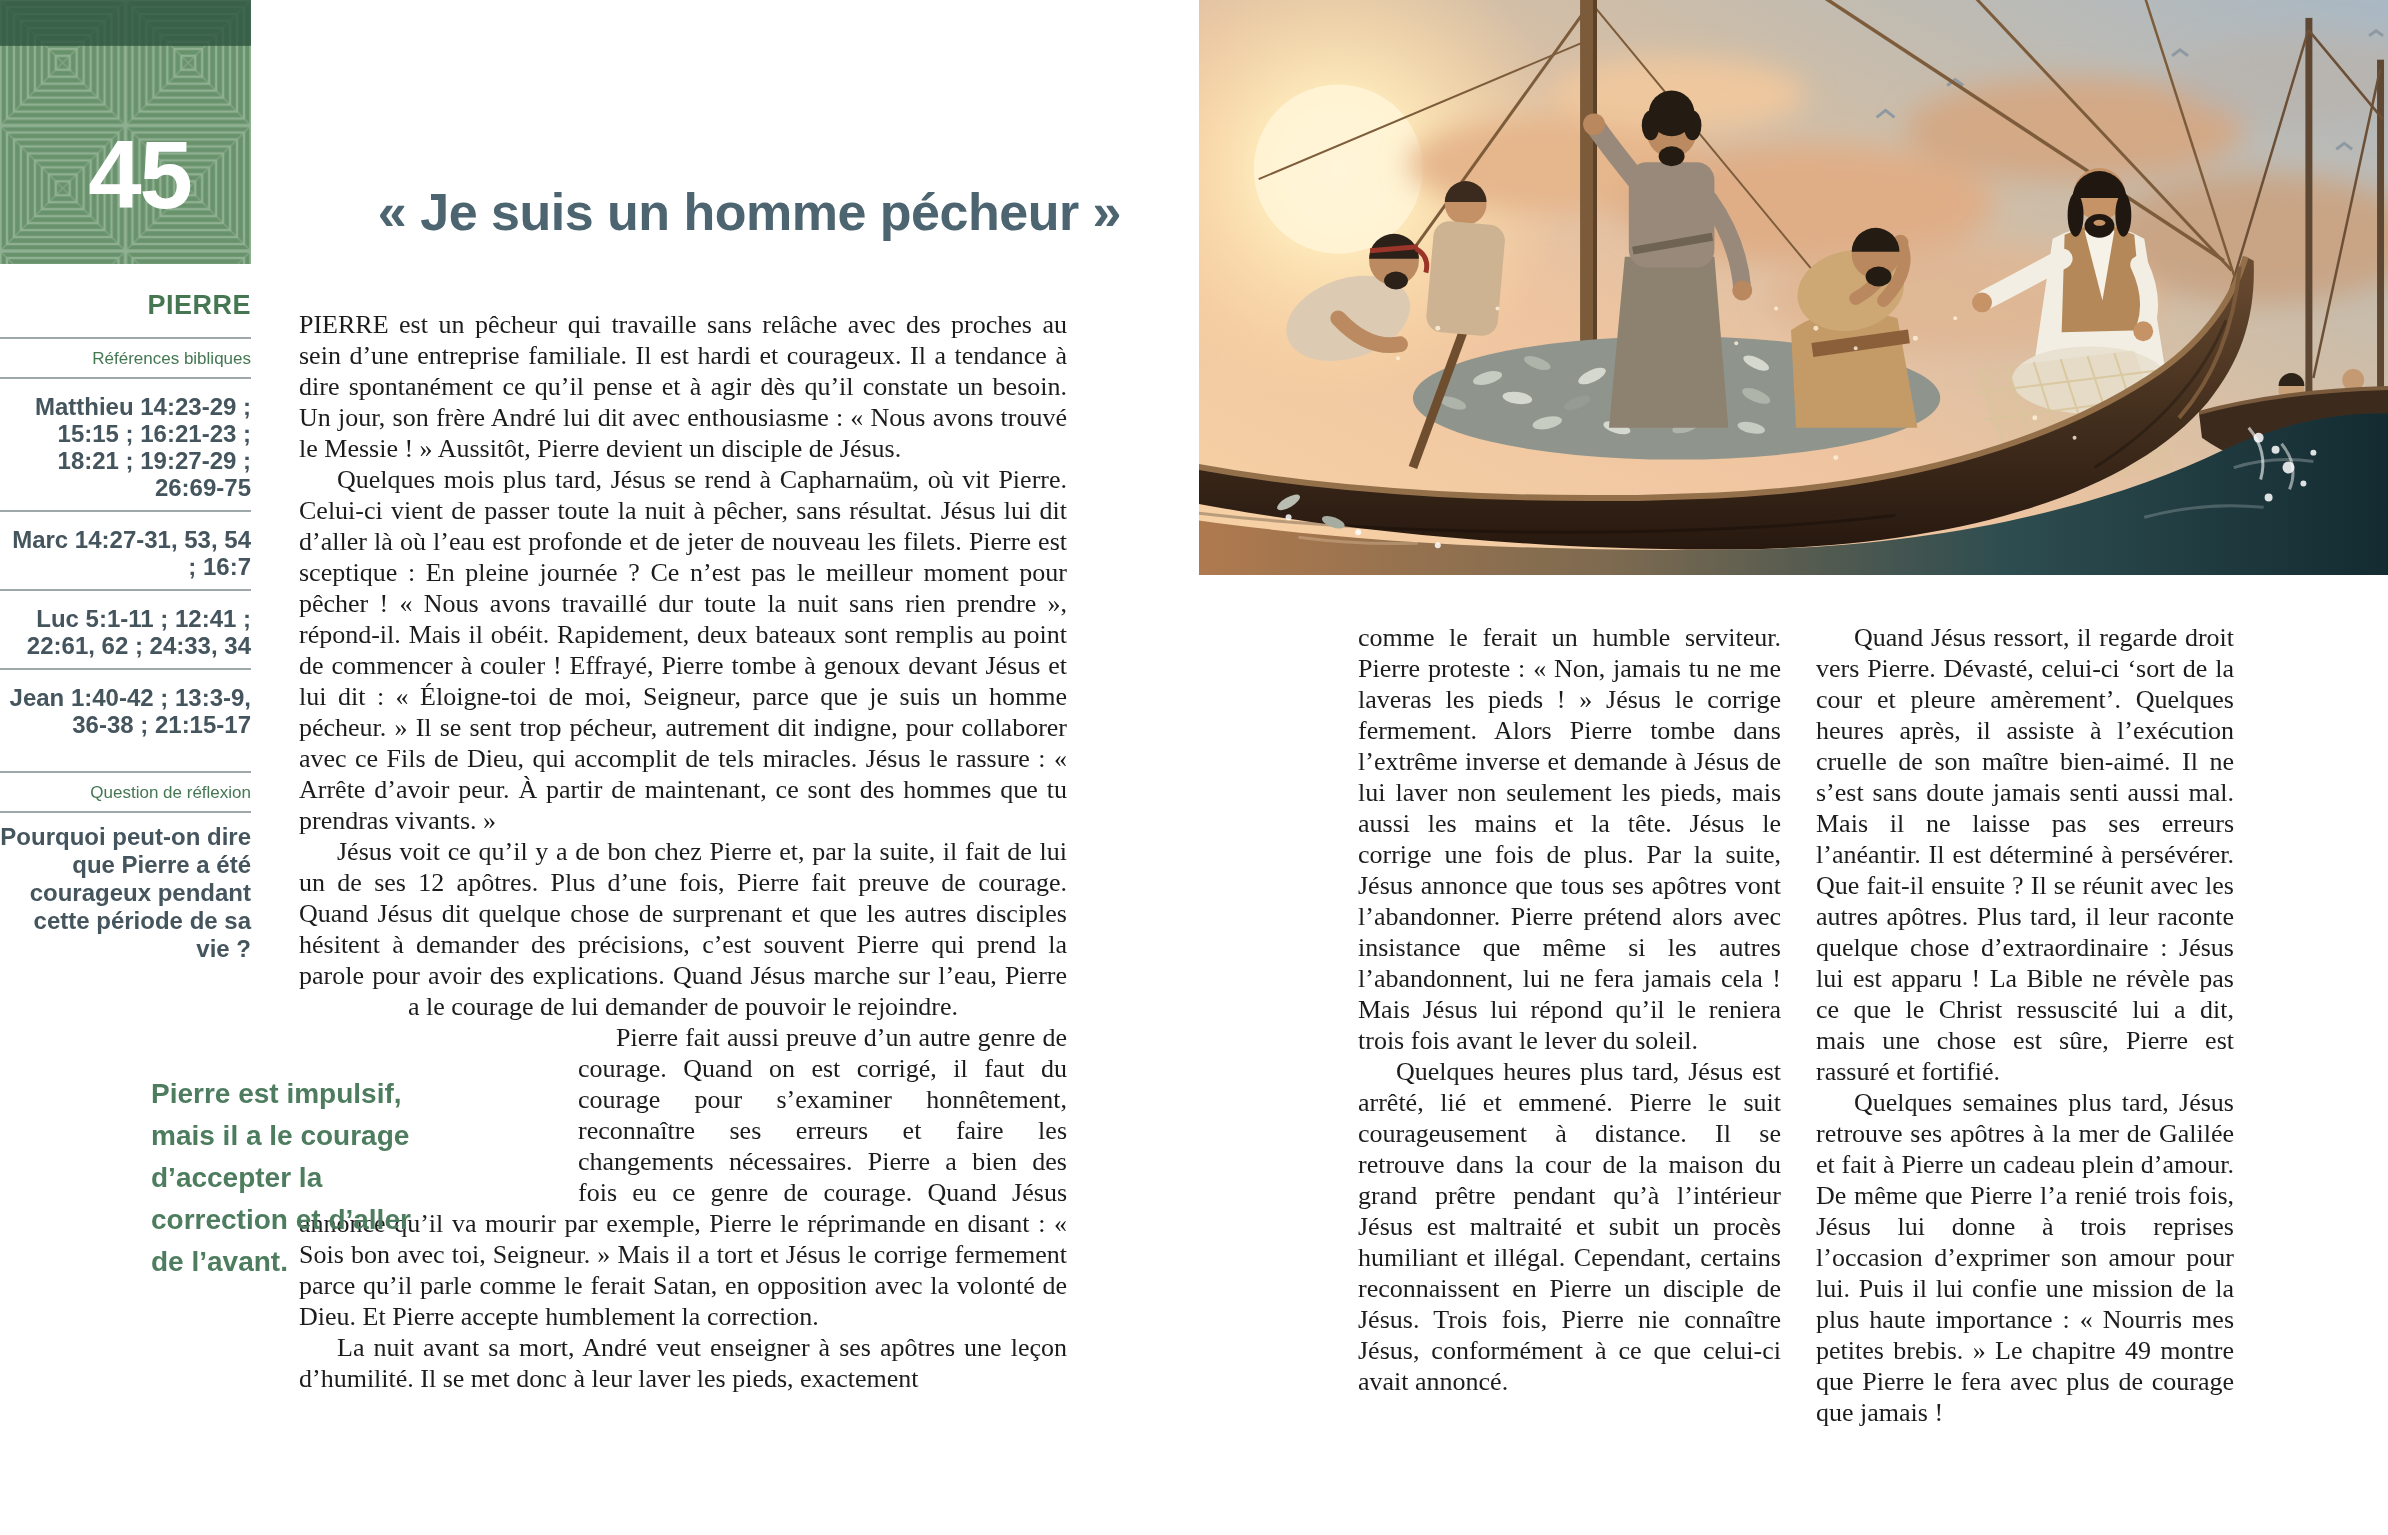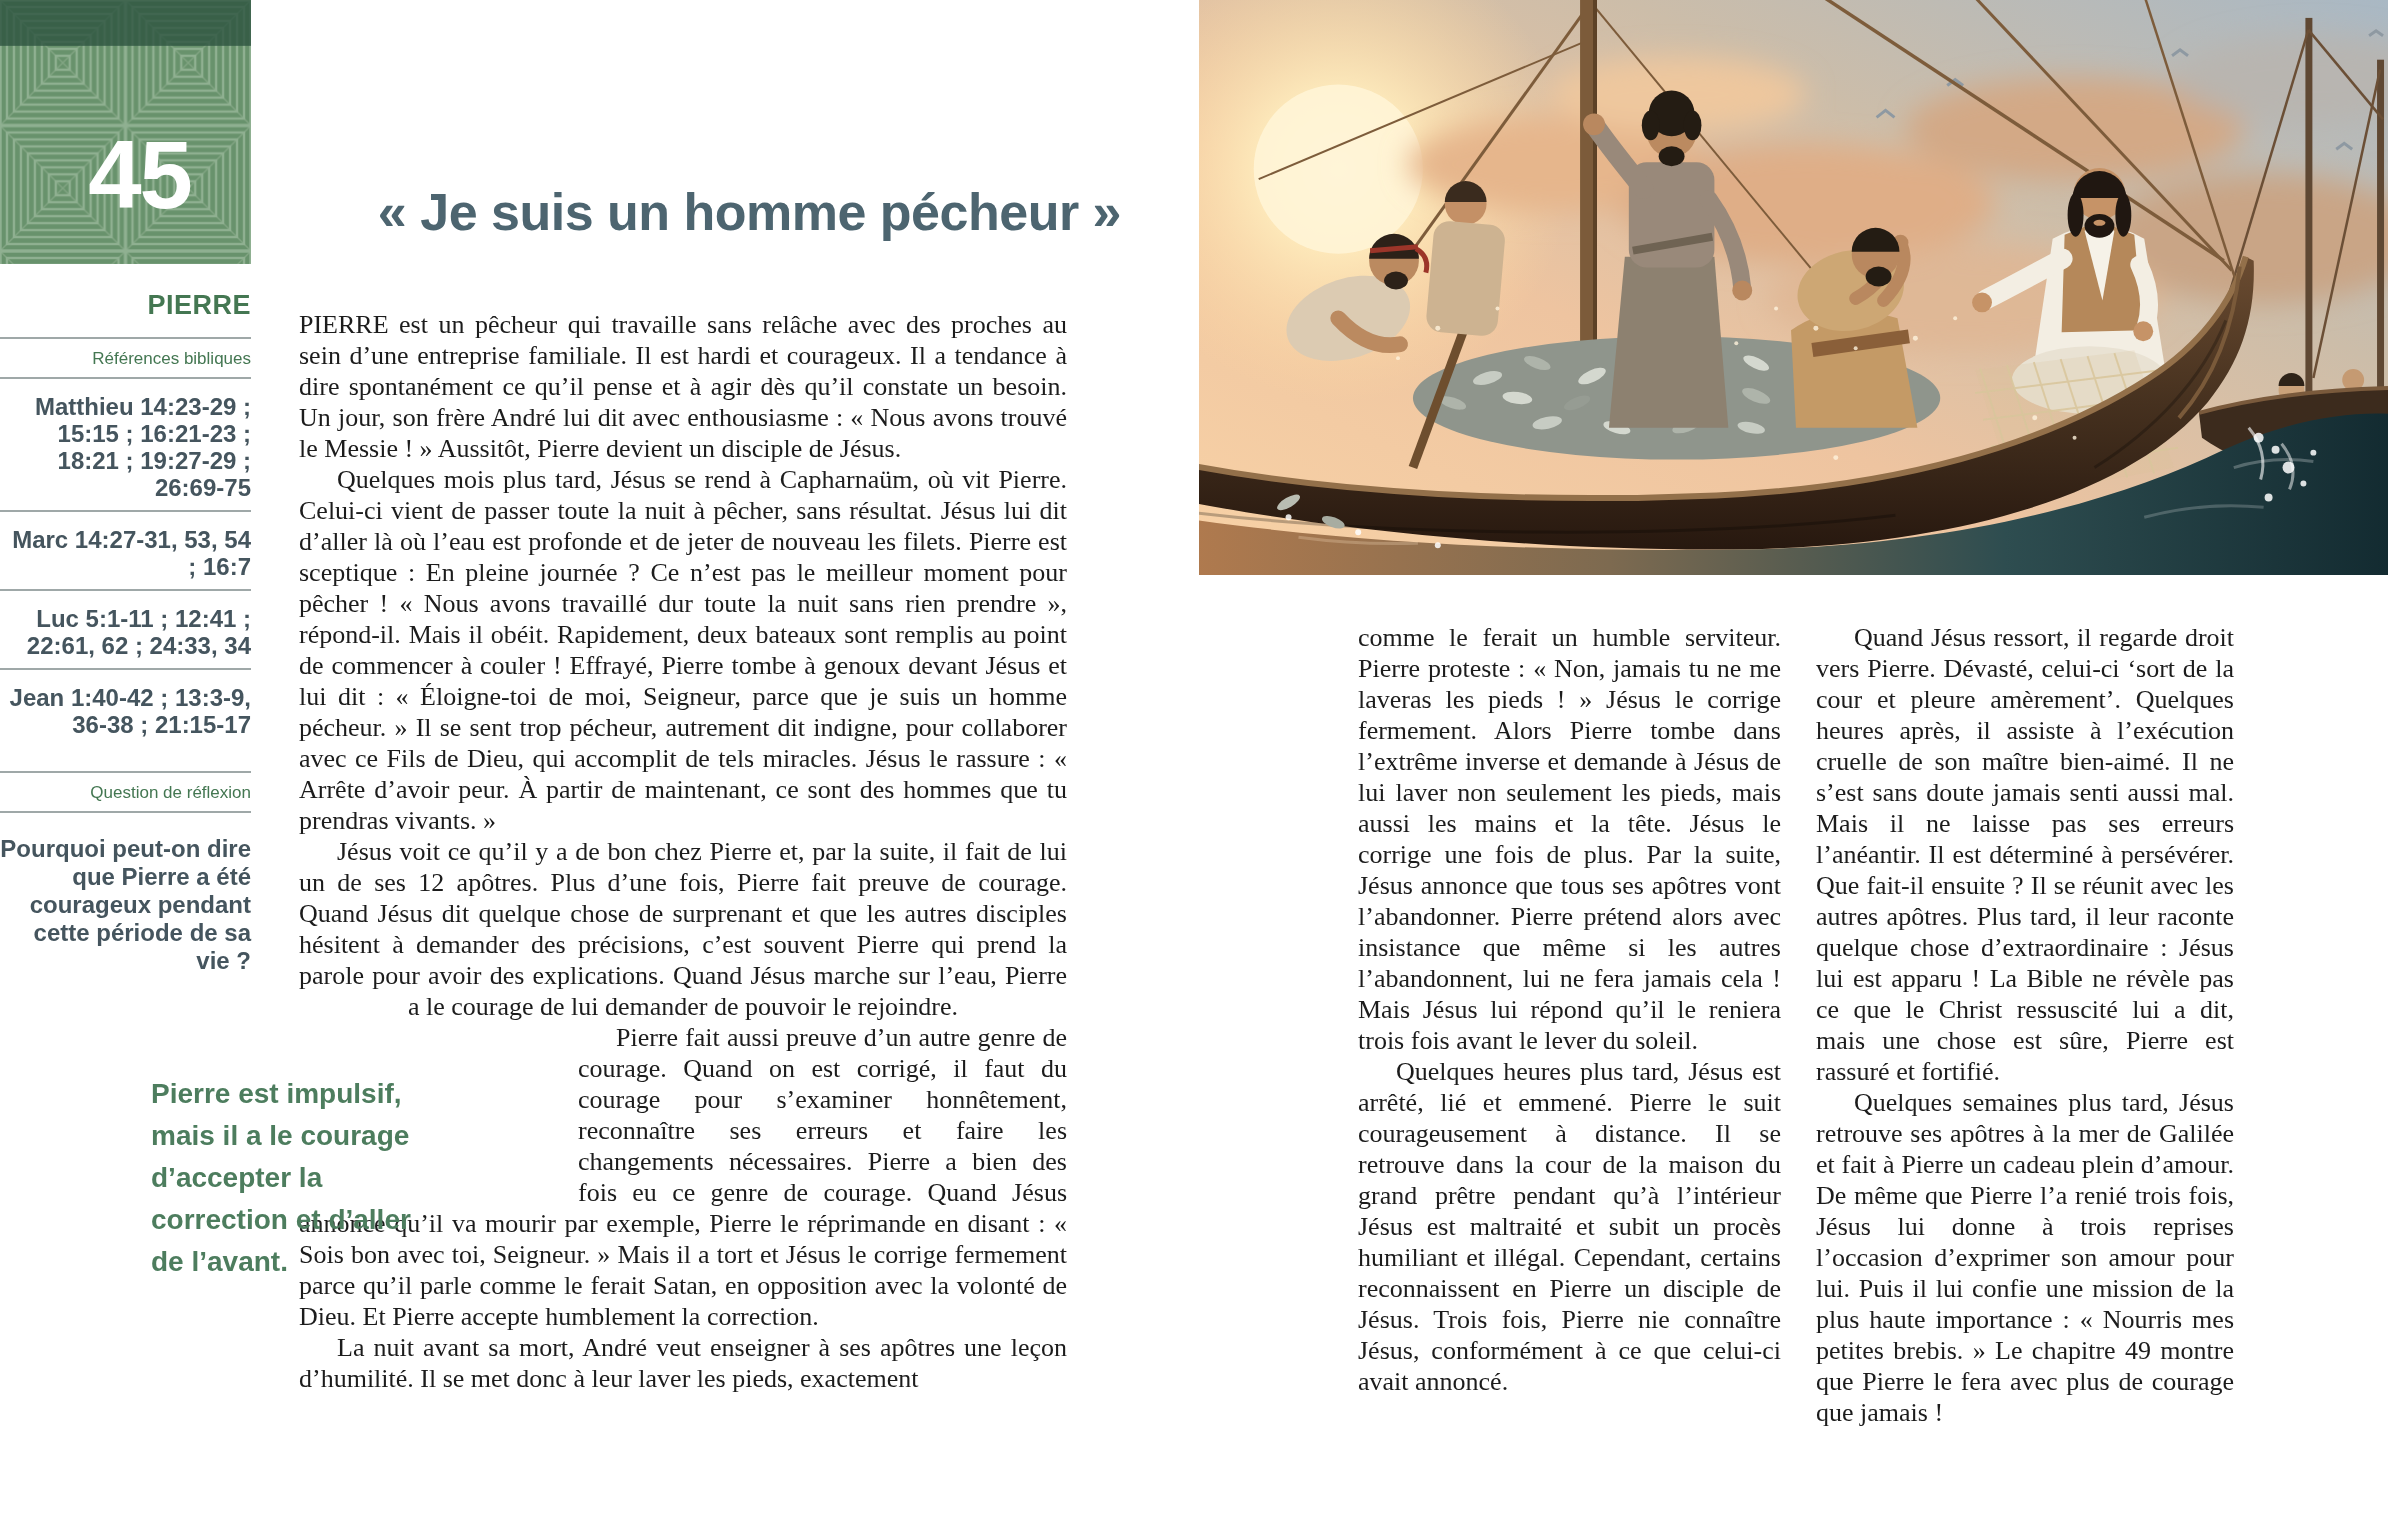--- a/index.html
+++ b/index.html
@@ -13,21 +13,21 @@
     font-family:"Liberation Sans",sans-serif;font-weight:700;font-size:96px;line-height:1;letter-spacing:-2px;}
 
   
   .sidebar{position:absolute;left:0;top:264px;width:251px;text-align:right;
     font-family:"Liberation Sans",sans-serif;}
   .s-person{margin-top:26px;font-size:27px;font-weight:700;color:#447752;letter-spacing:0.5px;}
   .s-div{border:none;border-top:2px solid #9fa8a8;margin:16px 0 0 0;}
   .s-heading{padding:10px 0 8px 0;font-size:17px;font-weight:400;color:#447752;}
   .s-ref{padding:14px 0 9px 0;font-size:24px;line-height:27px;font-weight:700;color:#45555e;}
   .s-gap{height:24px;}
-  .s-question{padding:22px 0;font-size:24px;line-height:28px;font-weight:700;color:#45555e;}
+  .s-question{padding:10px 0;font-size:24px;line-height:28px;font-weight:700;color:#45555e;}
 
   
   .page-title{position:absolute;left:265px;top:147px;width:856px;
     font-family:"Liberation Sans",sans-serif;font-weight:700;font-size:52px;
     color:#4d6570;letter-spacing:-0.5px;text-align:right;}
   .bodycol{position:absolute;font-size:26px;line-height:31px;color:#1c1c1c;
     text-align:justify;}
   .col-left{left:299px;top:261px;width:768px;margin-top:48px;}
   .col-mid{left:1358px;top:622px;width:423px;}
   .col-right{left:1816px;top:622px;width:418px;}

